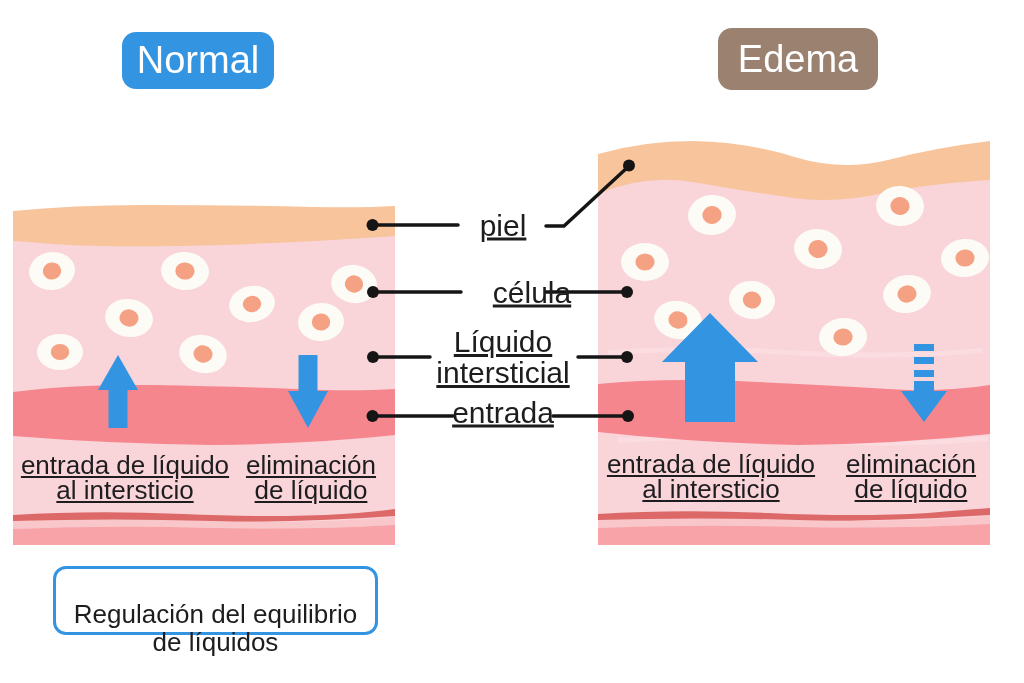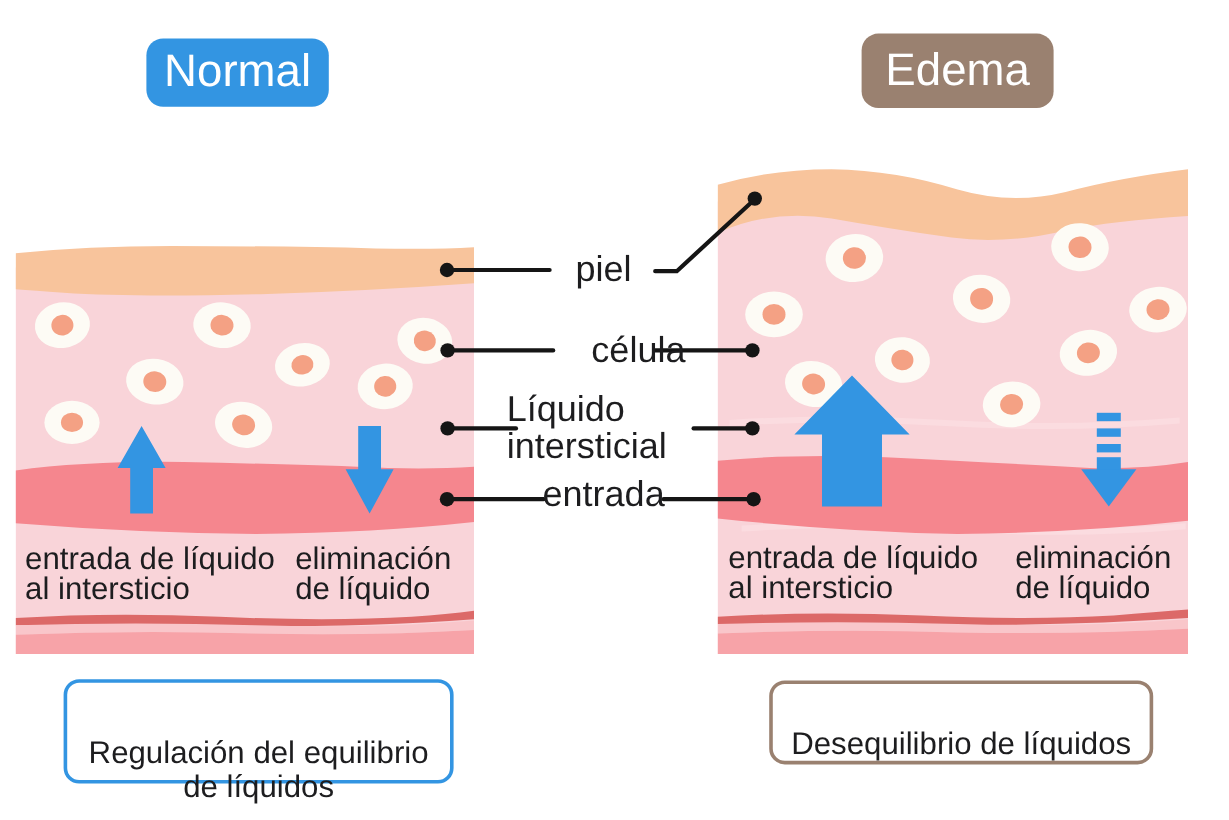--- a/index.html
+++ b/index.html
@@ -3,35 +3,35 @@
 <meta charset="utf-8">
 <style>
   html,body{margin:0;padding:0;background:#fff;}
   #stage{
     position:relative;width:1024px;height:683px;overflow:hidden;background:#fff;
     font-family:"Liberation Sans",sans-serif;color:var(--ink,#1d1d1f);
   }
   svg{display:block;position:absolute;}
   .panel-svg{z-index:1;}
   #overlay{z-index:2;pointer-events:none;left:0;top:0;}
-  .txt{position:absolute;z-index:3;white-space:pre-line;text-align:left;
-       transform:translate(-50%,-50%);color:var(--ink,#1d1d1f);}
+  .txt{position:absolute;z-index:3;white-space:pre-line;text-align:center;
+       transform:translate(-50%,-50%);color:var(--ink,#1d1d1f);text-decoration:underline;}
   .lbl{font-size:30px;line-height:31px;}
   .ptxt{font-size:26px;line-height:25px;}
   .badge{
     position:absolute;z-index:3;display:flex;align-items:center;justify-content:center;
     color:#fff;font-size:38px;border-radius:14px;
   }
   .badge-normal{left:122px;top:32px;width:152px;height:57px;background:var(--accent-blue,#3395e2);}
   .badge-edema{left:718px;top:28px;width:160px;height:62px;background:var(--badge-brown,#9a8170);}
   .capbox{
     position:absolute;z-index:3;background:#fff;border-radius:13px;box-sizing:border-box;
     text-align:center;font-size:26px;line-height:28px;white-space:pre-line;color:var(--ink,#1d1d1f);
   }
-  .capbox-normal{left:53px;top:566px;width:325px;height:87px;border:3.5px solid var(--accent-blue,#3fa2e9);padding-top:16px;}
+  .capbox-normal{left:53px;top:566px;width:325px;height:69px;border:3.5px solid var(--accent-blue,#3fa2e9);padding-top:3px;}
   .capbox-edema{left:641px;top:567px;width:320px;height:70px;border:3px solid var(--badge-brown,#9a8170);padding-top:7px;}
   
   .fill-peach{fill:var(--peach,#f8c49c);}
   .fill-pink{fill:var(--pink,#f9d4d9);}
   .fill-capillary{fill:var(--capillary,#f5868e);}
   .fill-streak{fill:var(--streak,#dc6968);}
   .fill-lower{fill:var(--lower-band,#f7a3a8);}
   .fill-lightband{fill:var(--light-band,#f9c6ca);}
   .fill-blue{fill:var(--accent-blue,#3395e2);}
   .fill-texture{fill:var(--texture,#fbdce0);}
@@ -166,34 +166,31 @@
     <circle class="fill-dot" cx="373" cy="357" r="6"></circle>
     <circle class="fill-dot" cx="627" cy="357" r="6"></circle>
     <path class="stroke-line" d="M378,416 L453,416"></path>
     <path class="stroke-line" d="M553,416 L623,416"></path>
     <circle class="fill-dot" cx="372.5" cy="416" r="6"></circle>
     <circle class="fill-dot" cx="628" cy="416" r="6"></circle>
   </svg>
 
   <div class="txt lbl" style="left:503px;top:225px">piel</div>
   <div class="txt lbl" style="left:532px;top:292px">célula</div>
-  <div class="txt lbl" style="left:489px;top:357px">Líquido
+  <div class="txt lbl" style="left:503px;top:357px">Líquido
 intersticial</div>
   <div class="txt lbl" style="left:503px;top:412px">entrada</div>
 
   <div class="txt ptxt" style="left:125px;top:478px">entrada de líquido
 al intersticio</div>
   <div class="txt ptxt" style="left:311px;top:478px">eliminación
 de líquido</div>
   <div class="txt ptxt" style="left:711px;top:477px">entrada de líquido
 al intersticio</div>
   <div class="txt ptxt" style="left:911px;top:477px">eliminación
 de líquido</div>
 
   <div class="capbox capbox-normal">
     <span>Regulación del equilibrio
 de líquidos</span>
   </div>
-  <div class="capbox capbox-edema">
-    <span>Desequilibrio de líquidos</span>
-  </div>
 
 </div>
 
 </body></html>

